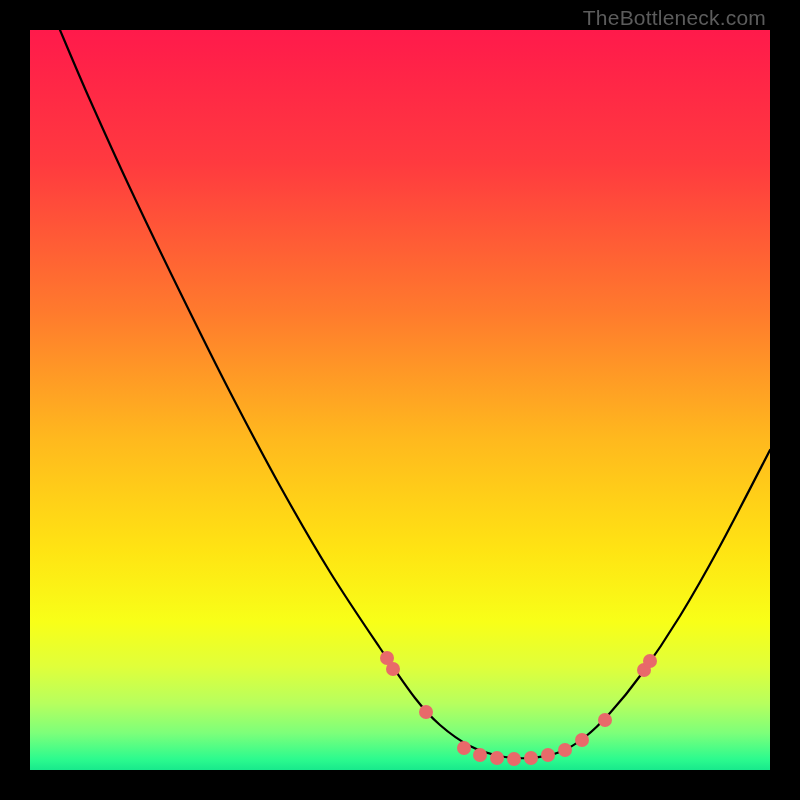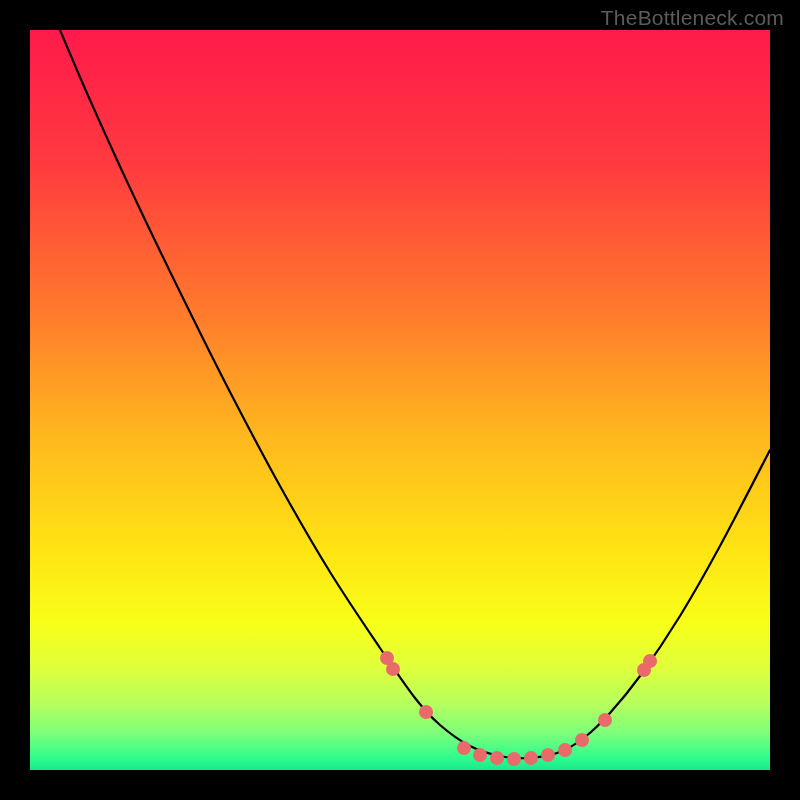--- a/index.html
+++ b/index.html
@@ -29,21 +29,21 @@
   .gradient {
     position: absolute;
     left: 0;
     top: 0;
     width: 740px;
     height: 740px;
   }
   .attribution {
     position: absolute;
     top: 6px;
-    right: 16px;
+    right: 34px;
     color: #5c5c5c;
     font-size: 21px;
     font-weight: 500;
     letter-spacing: 0.2px;
   }
   svg.curve {
     position: absolute;
     left: 0;
     top: 0;
     width: 740px;

